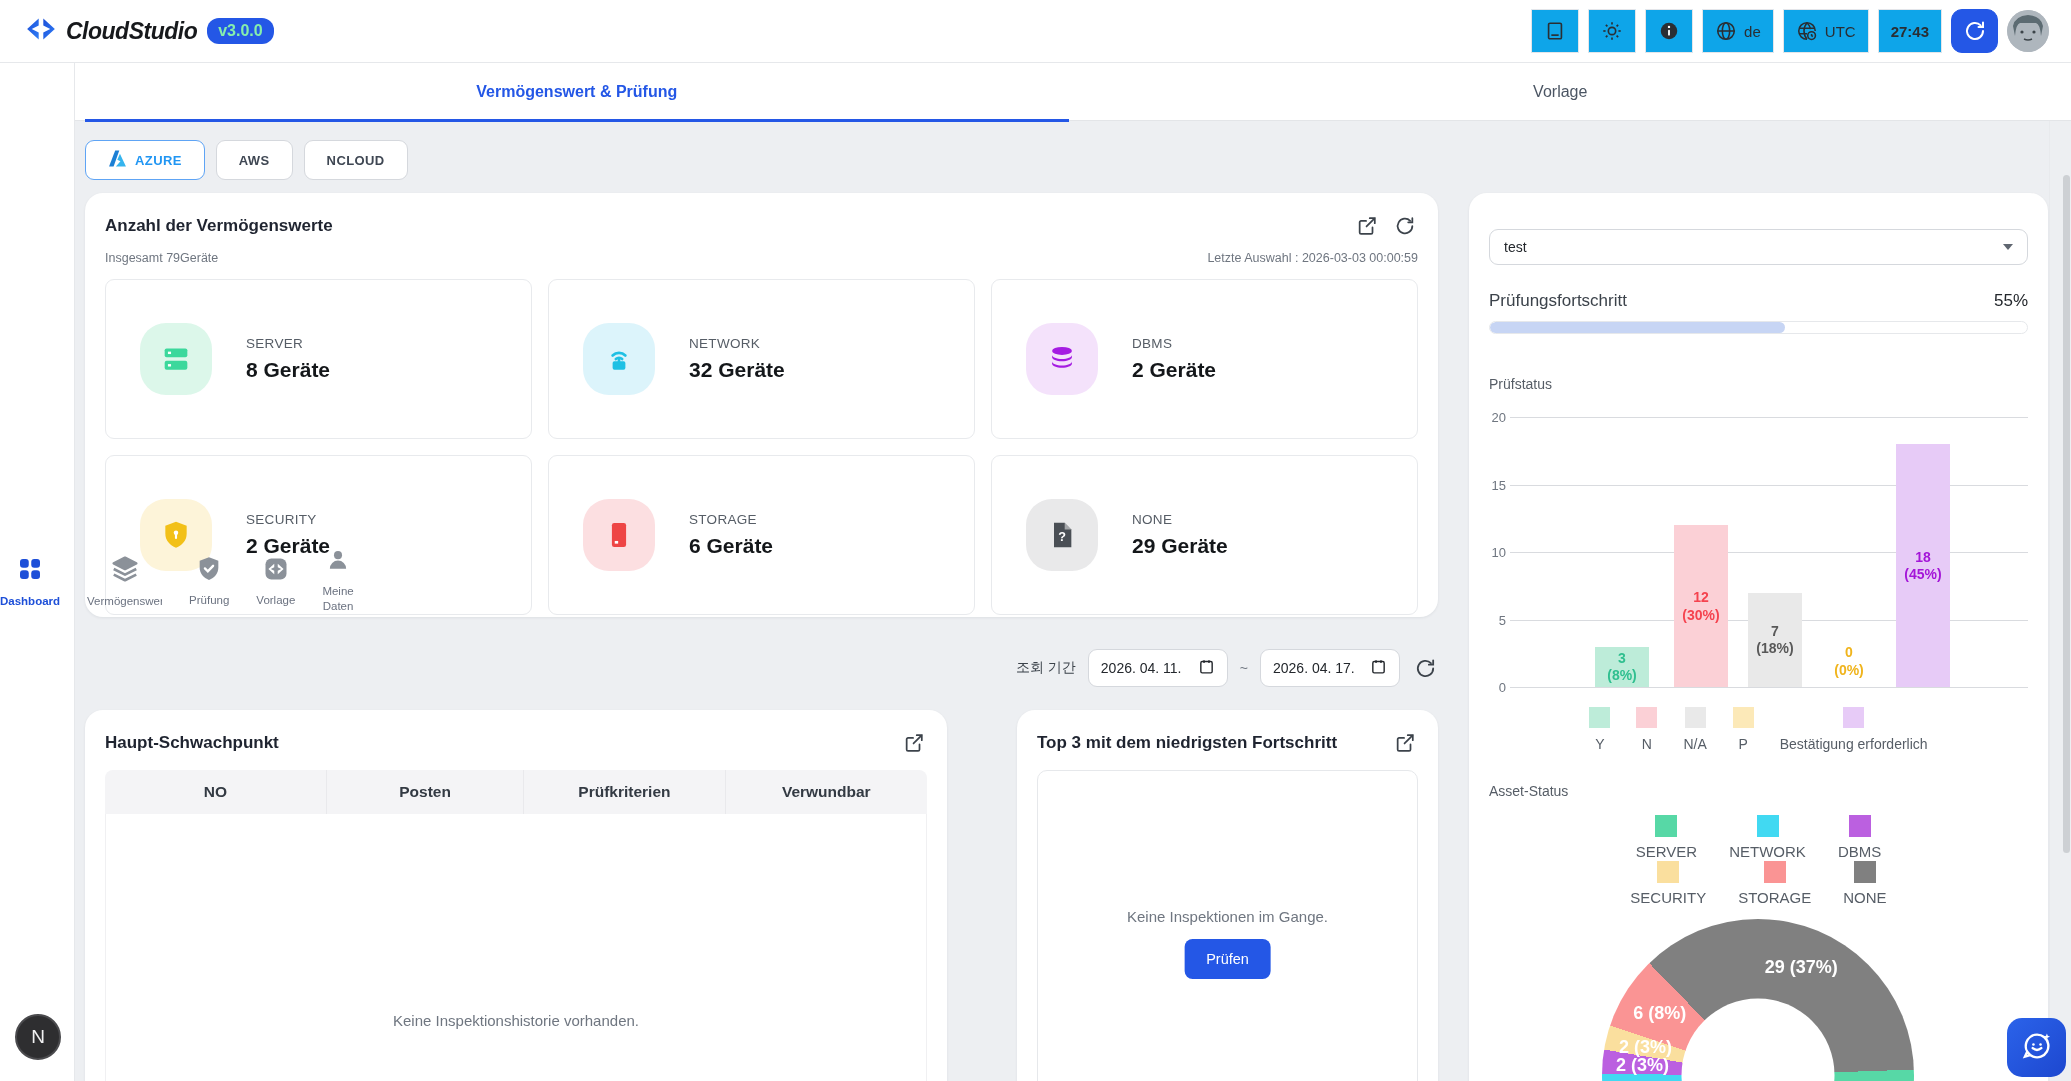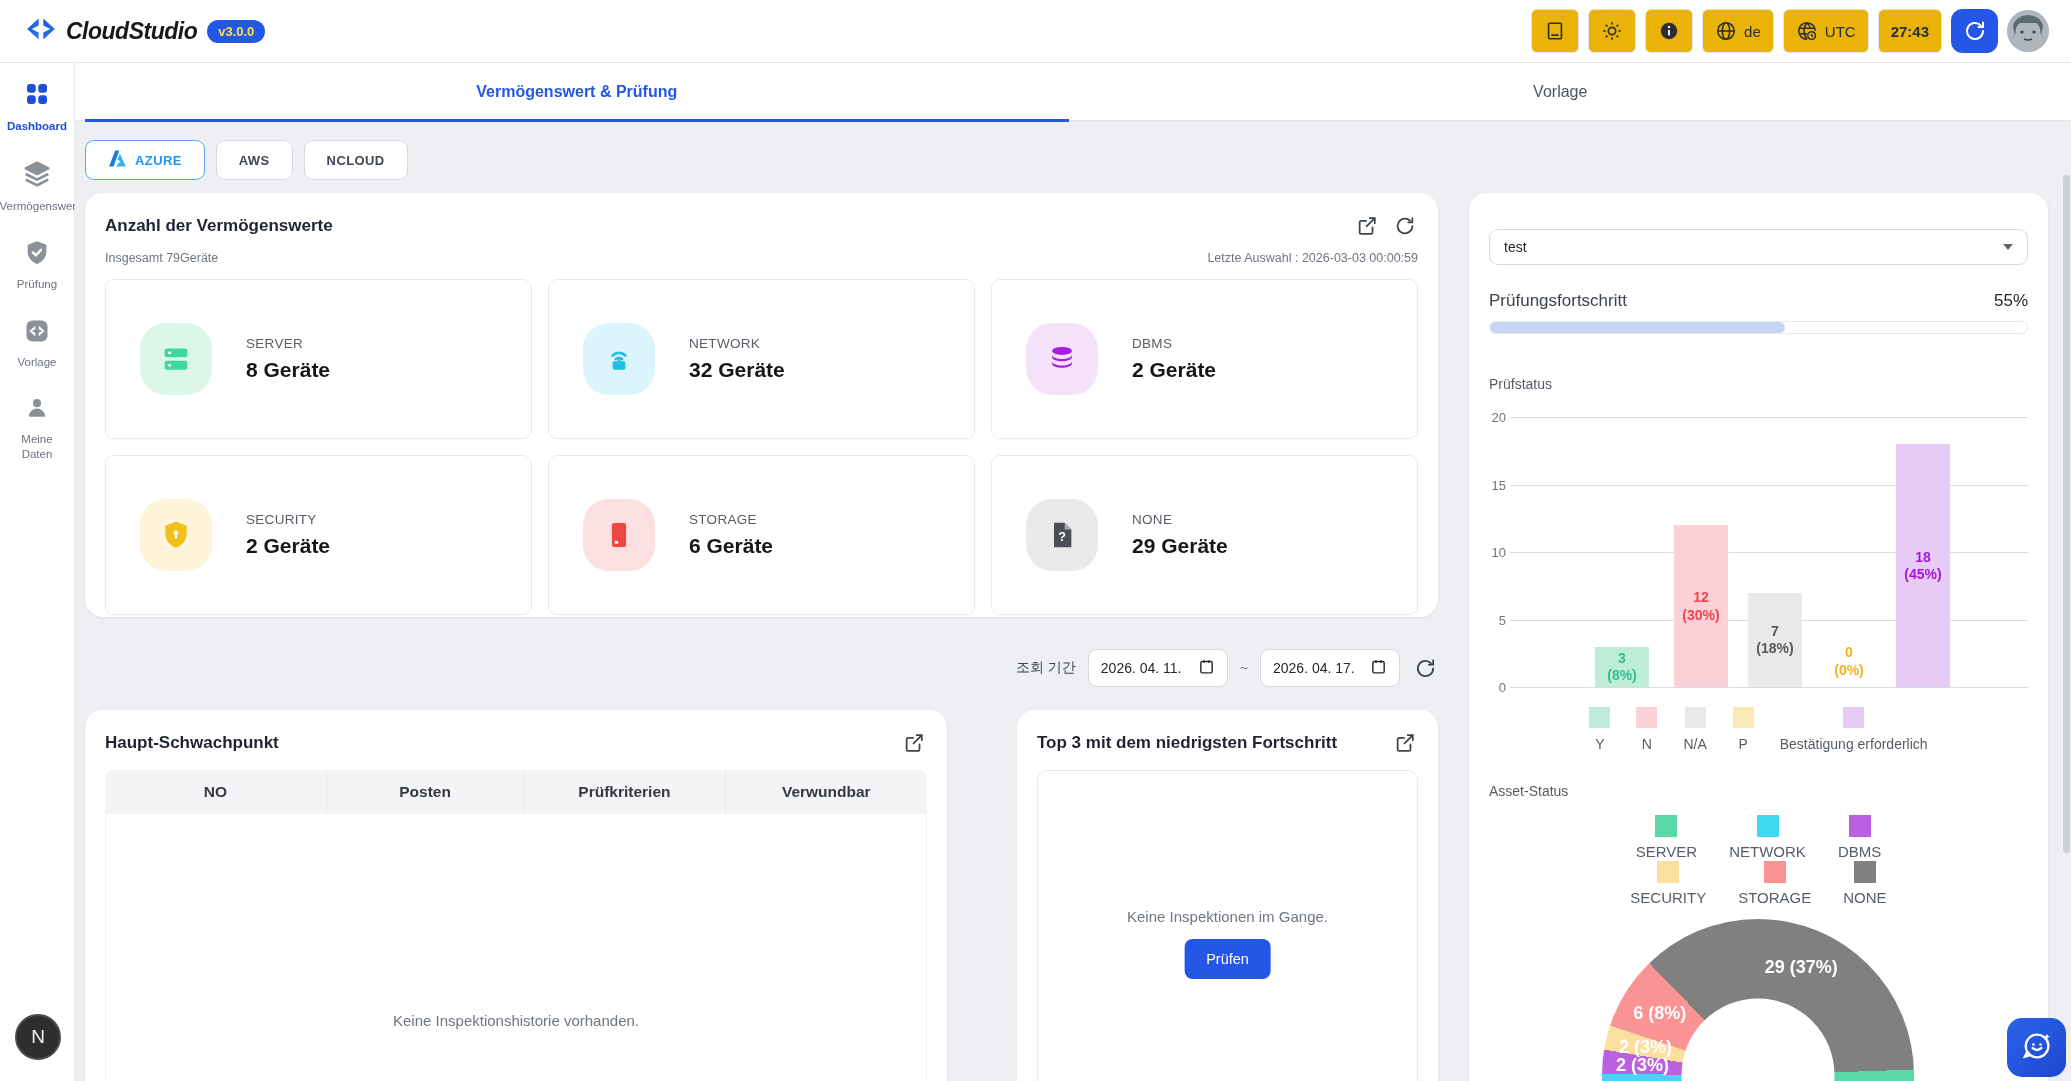--- a/index.html
+++ b/index.html
@@ -5,32 +5,32 @@
   * { margin:0; padding:0; box-sizing:border-box; }
   html,body { width:2071px; height:1081px; overflow:hidden; }
   body { font-family:"Liberation Sans","DejaVu Sans",sans-serif; background:#edeff2; color:#1f2430; }
   .page { position:relative; width:2071px; height:1081px; overflow:hidden; }
 
   
   .topbar { position:absolute; left:0; top:0; width:2071px; height:63px; background:#fff;
             border-bottom:1px solid #e6e8eb; display:flex; align-items:center; justify-content:space-between; z-index:30;gap:12px; }
   .brand { display:flex; align-items:center; gap:10px; padding-left:26px; }
   .brand-name { font-size:23px; font-weight:700; font-style:italic; letter-spacing:-0.5px; color:#17191c; }
-  .ver-badge { background:#2457e6; color:#fde047; font-size:13px; font-weight:700; padding:4px 11px; border-radius:12px; }
+  .ver-badge { background:#2457e6; color:#86efac; font-size:16px; font-weight:700; padding:4px 11px; border-radius:12px; }
   .top-controls { display:flex; align-items:center; gap:9px; padding-right:22px; }
-  .tbtn { height:44px; min-width:46px; background:#eab308; border:1px solid #e3e5e9; border-radius:6px;
+  .tbtn { height:44px; min-width:46px; background:#0ea5e9; border:1px solid #e3e5e9; border-radius:1px;
           display:flex; align-items:center; justify-content:center; gap:7px; font-size:15px; color:#2a2e33; padding:0 12px; cursor:pointer; }
   .tbtn svg { display:block; }
   .tbtn.blue { background:#2457e6; border-color:#2457e6; width:47px; border-radius:11px; }
   .avatar { width:42px; height:42px; border-radius:50%; background:#b9bfc7; overflow:hidden; position:relative; cursor:pointer; }
   .timer { font-weight:600; }
 
   
   .sidebar { position:absolute; left:0; top:63px; width:75px; height:1018px; background:#fff; border-right:1px solid #e6e8eb;
-             display:flex; flex-direction:column; align-items:center; padding-top:16px; gap:27px; z-index:20; }
+             display:flex; align-items:center; padding-top:16px; gap:27px; z-index:20; }
   .sb-item { display:flex; flex-direction:column; align-items:center; gap:7px; width:75px; cursor:pointer; }
   .sb-label { font-size:11.5px; color:#6b7280; white-space:pre-line; text-align:center; max-width:75px; overflow:hidden; white-space:nowrap; }
   .sb-item.active .sb-label { color:#1d4fd8; font-weight:700; }
   .sb-item.wraplabel .sb-label { white-space:pre-line; line-height:1.3; }
 
   
   .tabbar { position:absolute; left:75px; top:63px; width:1996px; height:58px; background:#fff; border-bottom:1px solid #e3e5e8; z-index:10; }
   .tabs { position:absolute; left:10px; top:0; width:1967px; height:58px; display:flex; }
   .tab { flex:1; display:flex; align-items:center; justify-content:center; font-size:16px; color:#4b5563; font-weight:500;
          position:relative; cursor:pointer; }

